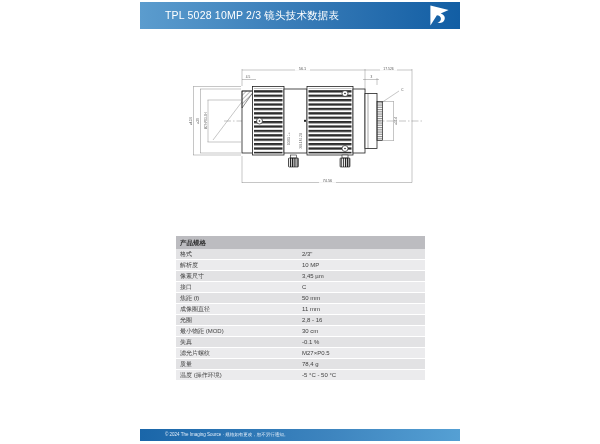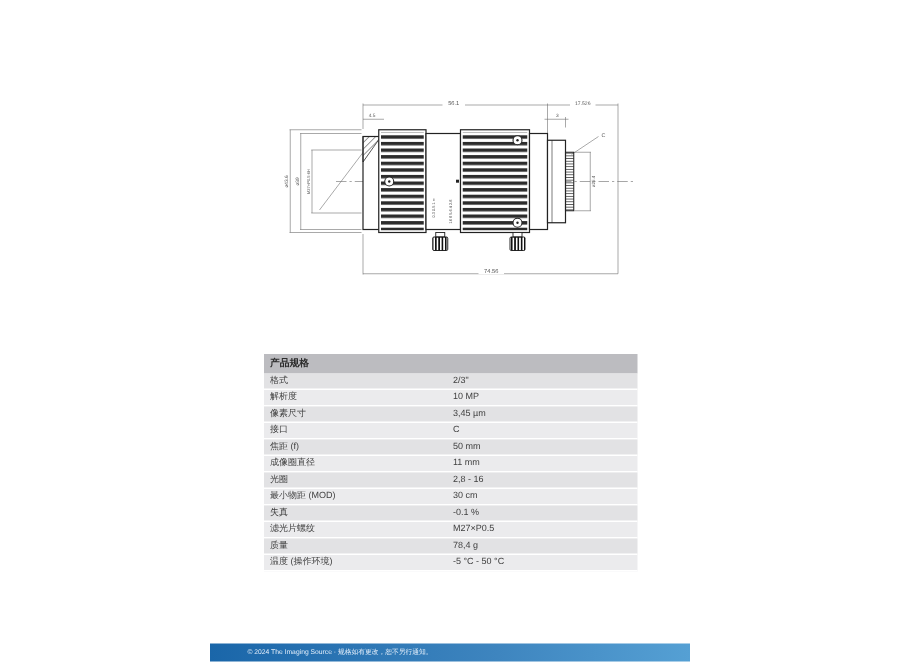--- a/index.html
+++ b/index.html
@@ -30,20 +30,27 @@
   .foot{position:absolute;left:25px;top:0;line-height:12px;color:#e3eefa;font-size:4.5px;white-space:nowrap;}
 
   svg text{font-family:"Liberation Sans",sans-serif;}
 </style>
 </head>
 <body>
 
 <div class="canvas">
   <div class="page">
 
+    <header class="topbar">
+      <span class="title">TPL 5028 10MP 2/3 镜头技术数据表</span>
+      <svg class="logo" viewBox="0 0 24 24">
+        <path d="M2.5,1.5 L21.5,6.2 L13.2,9.8 C16.6,10.8 18.3,13.4 17.2,16.5 C16.1,19.6 12.4,20.6 9.8,19.4
+                 C12.4,19 13.9,16.9 13.4,14.7 C13,12.8 11.4,11.7 9.3,11.7 L2.5,22.5 Z" fill="#ffffff"></path>
+      </svg>
+    </header>
 
     <svg class="drawing" viewBox="0 0 250 140">
       <defs>
         <pattern id="ribs" width="4" height="4.4" patternUnits="userSpaceOnUse">
           <rect width="4" height="2.3" fill="#2c2c2c"></rect>
         </pattern>
         <pattern id="hatch" width="3" height="3" patternUnits="userSpaceOnUse" patternTransform="rotate(45)">
           <line x1="0" y1="0" x2="0" y2="3" stroke="#3a3a3a" stroke-width="0.7"></line>
         </pattern>
         <pattern id="fine" width="4" height="1.8" patternUnits="userSpaceOnUse">

